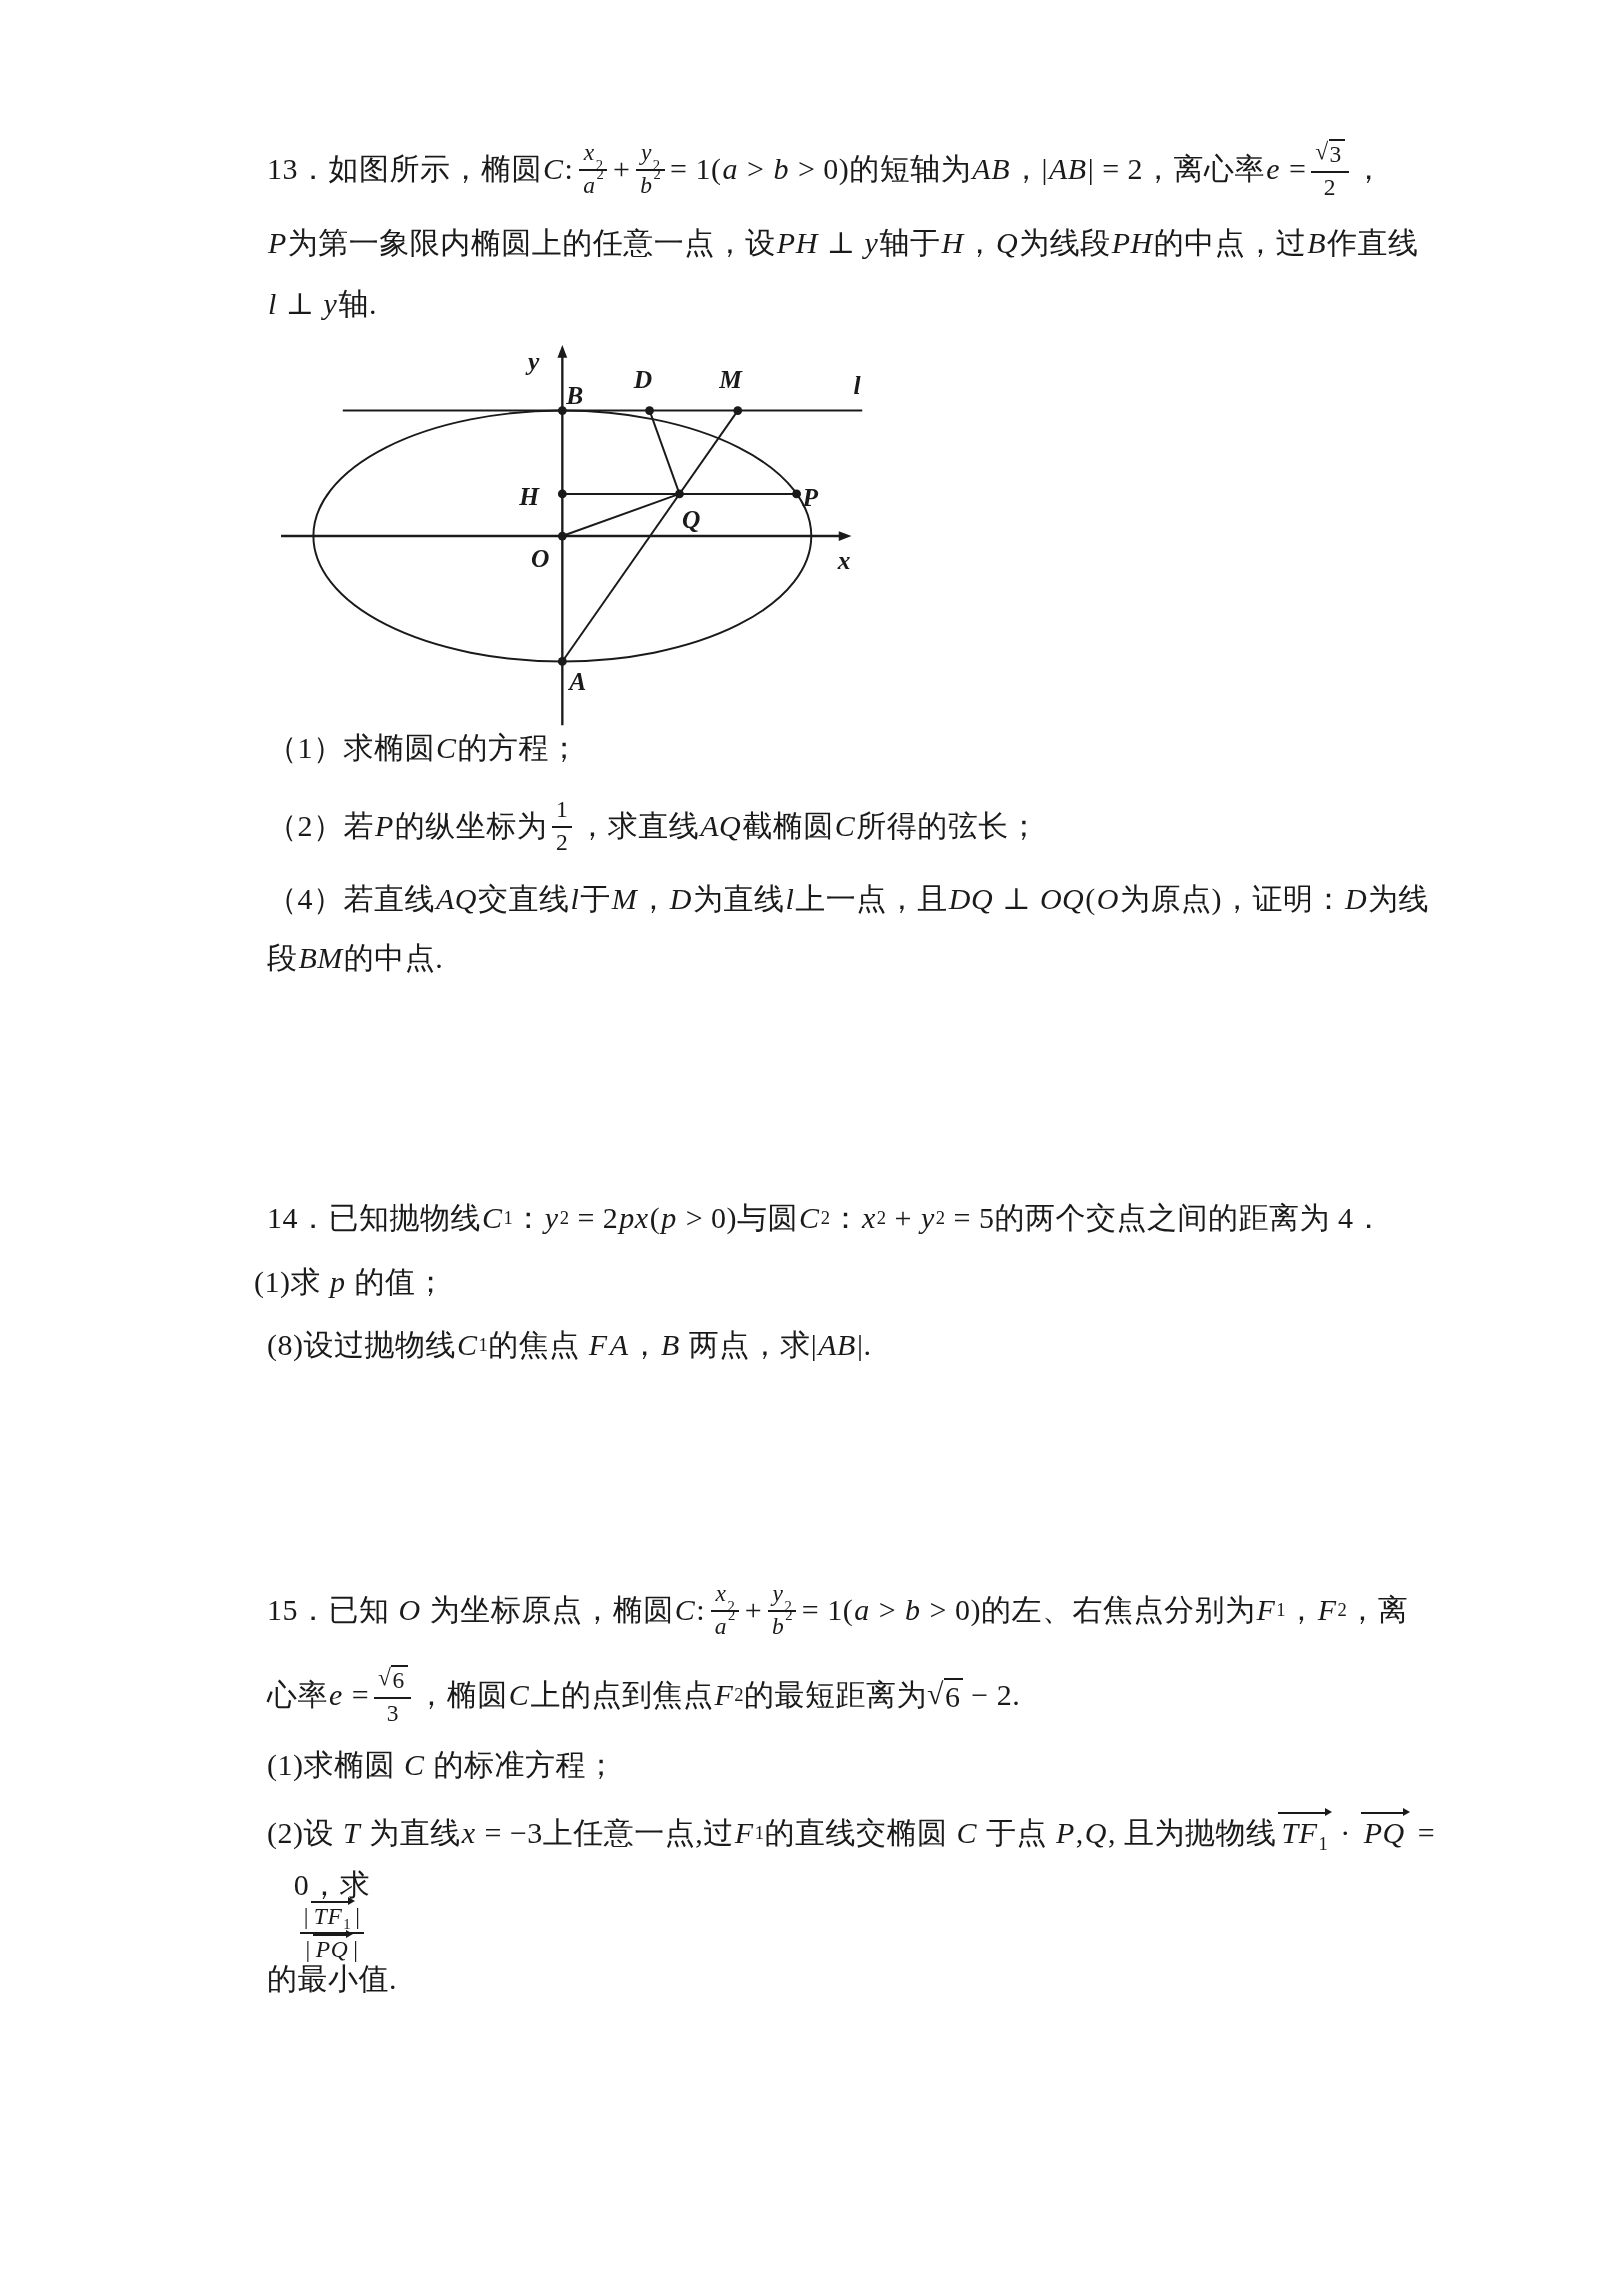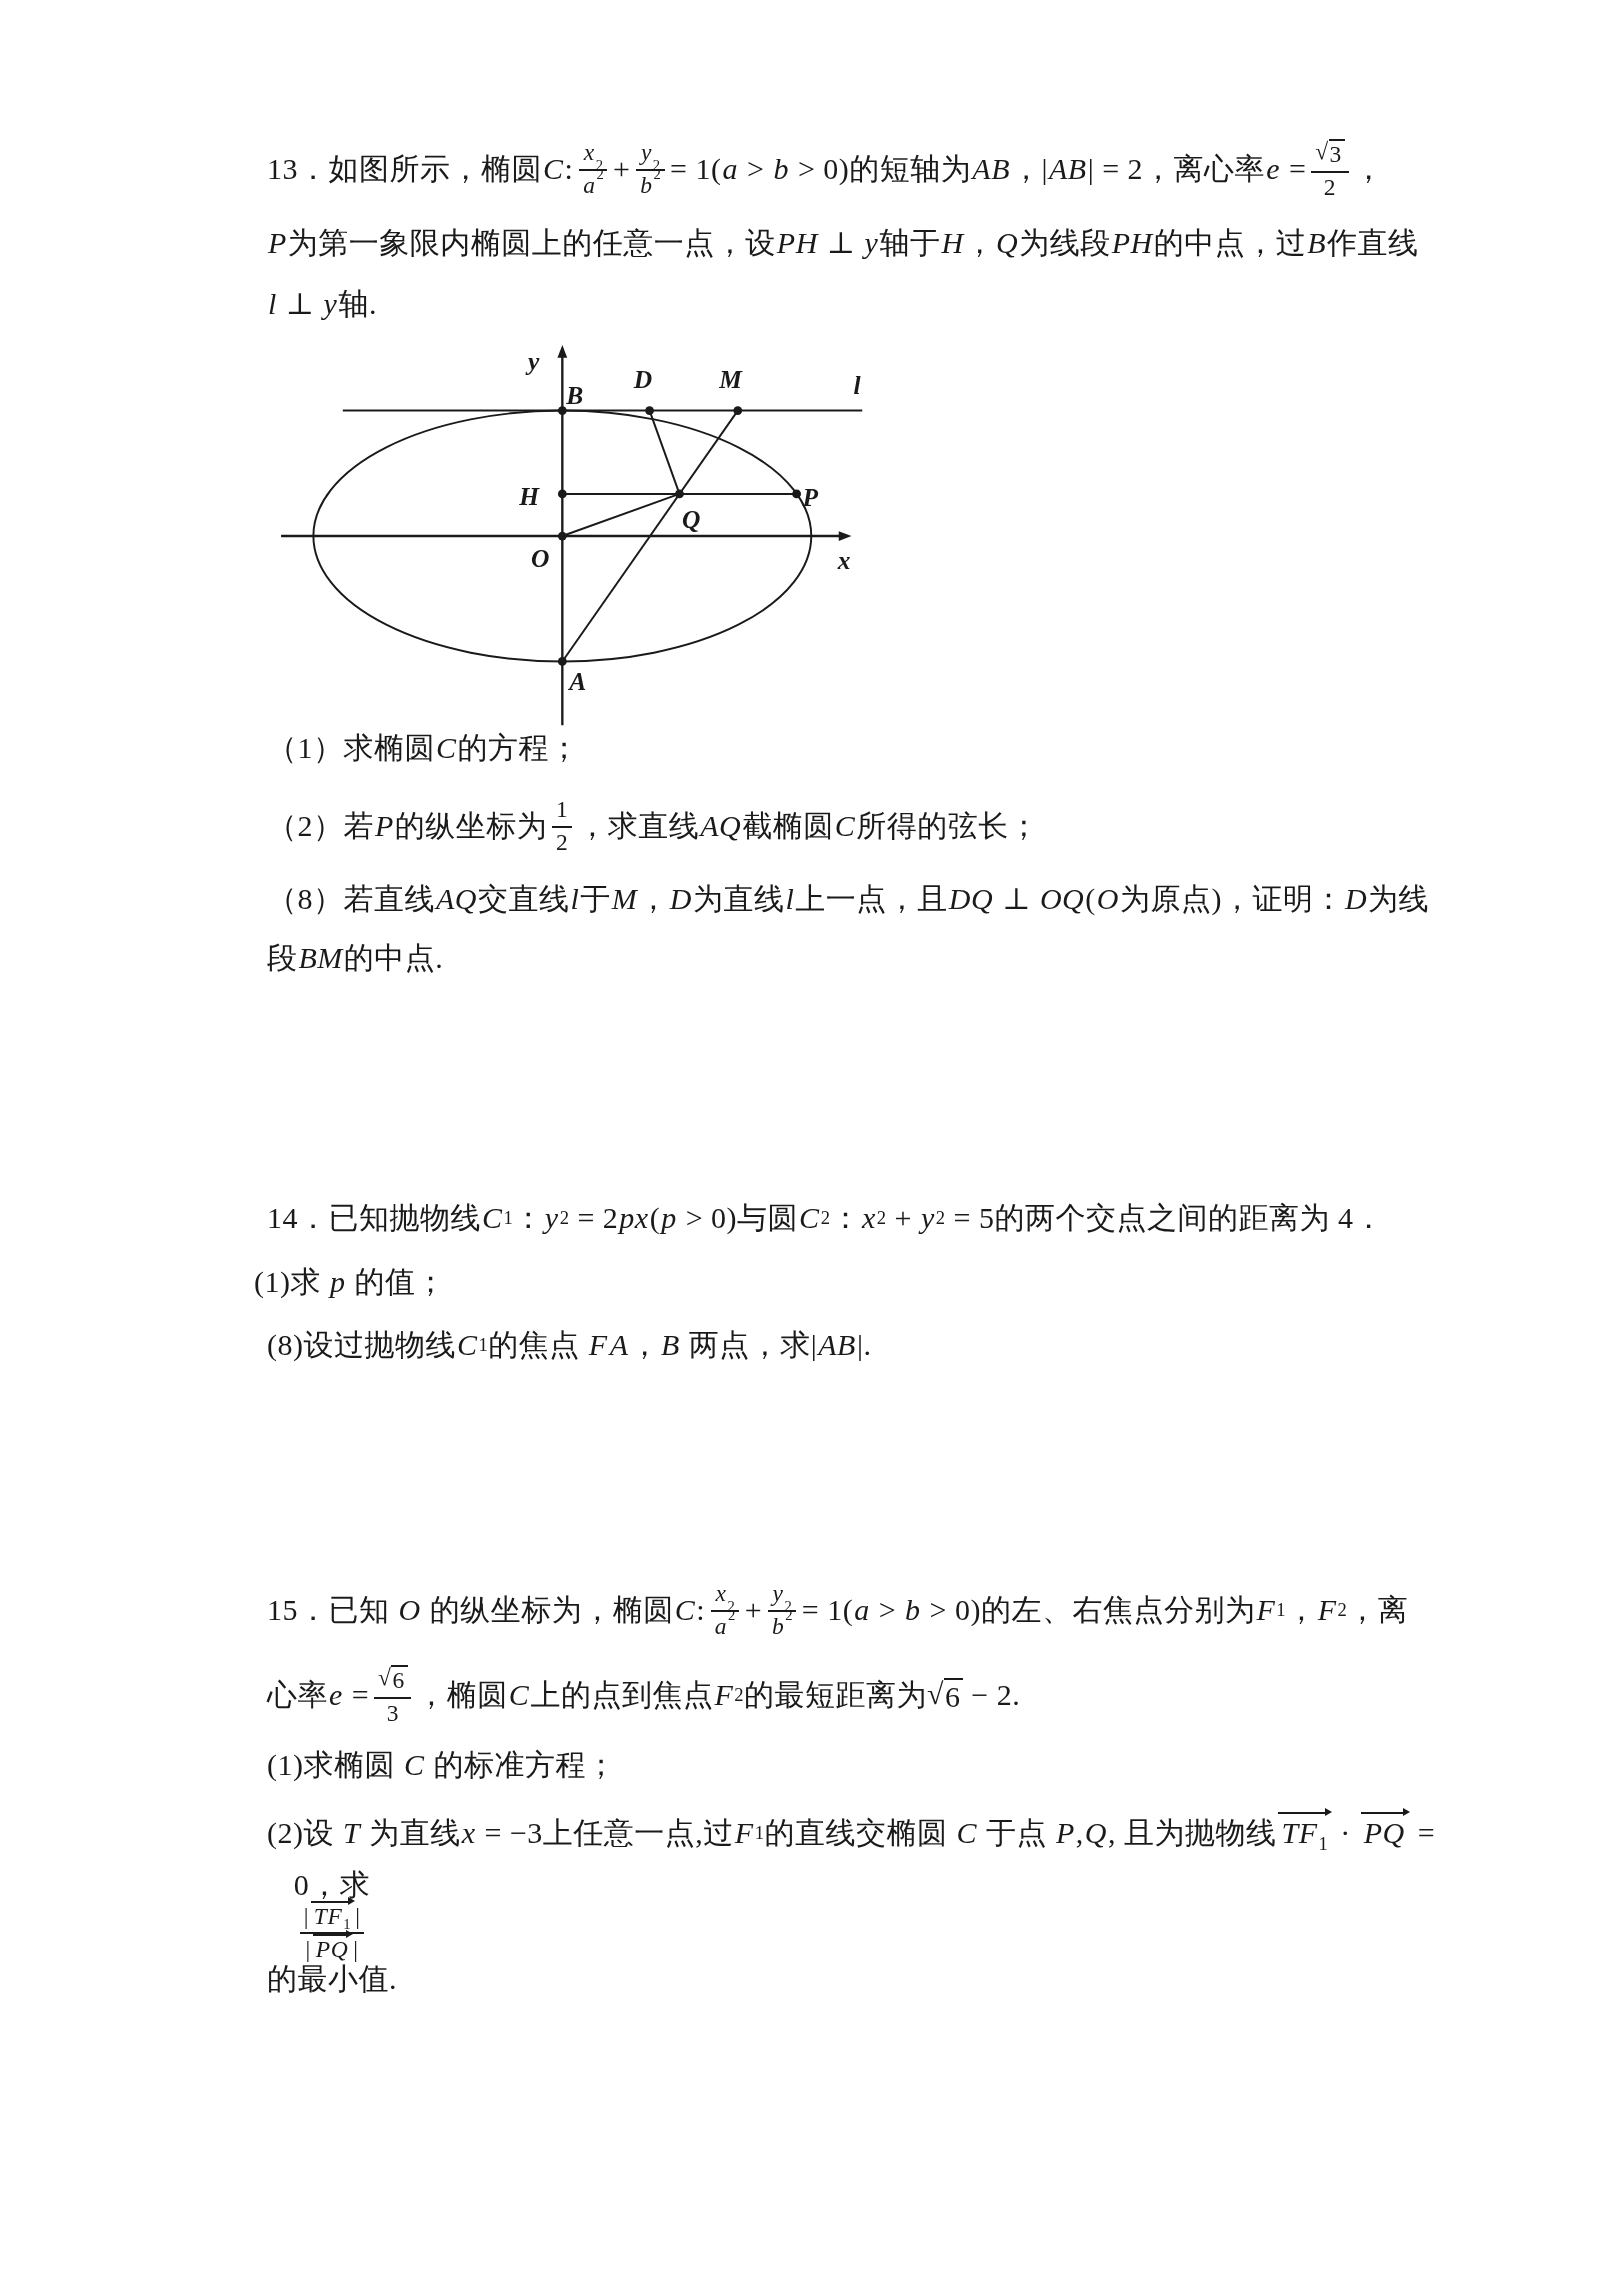--- a/index.html
+++ b/index.html
@@ -145,21 +145,21 @@
             <span class="mt">2</span>
           </span>
         </span>
         <span class="mt">，求直线</span>
         <span class="mi">AQ</span>
         <span class="mt">截椭圆</span>
         <span class="mi">C</span>
         <span class="mt">所得的弦长；</span>
       </div>
       <div class="line" style="top: 858px; left: 267px;">
-        <span class="mt">（8）若直线</span>
+        <span class="mt">（4）若直线</span>
         <span class="mi">AQ</span>
         <span class="mt">交直线</span>
         <span class="mi">l</span>
         <span class="mt">于</span>
         <span class="mi">M</span>
         <span class="mt">，</span>
         <span class="mi">D</span>
         <span class="mt">为直线</span>
         <span class="mi">l</span>
         <span class="mt">上一点，且</span>
@@ -217,21 +217,21 @@
         <span class="mi">B</span>
         <span class="mt"> 两点，求|</span>
         <span class="mi">AB</span>
         <span class="mt">|.</span>
       </div>
     </section>
   <section class="prob">
       <div class="line" style="top: 1569px; left: 267px;">
         <span class="mt">15．已知 </span>
         <span class="mi">O</span>
-        <span class="mt"> 的纵坐标为，椭圆</span>
+        <span class="mt"> 为坐标原点，椭圆</span>
         <span class="mi">C</span>
         <span class="mt">:</span>
         <span class="frac">
           <span class="num">
             <span class="mi">x</span>
             <sup class="msup">2</sup>
           </span>
           <span class="den">
             <span class="mi">a</span>
             <sup class="msup">2</sup>

